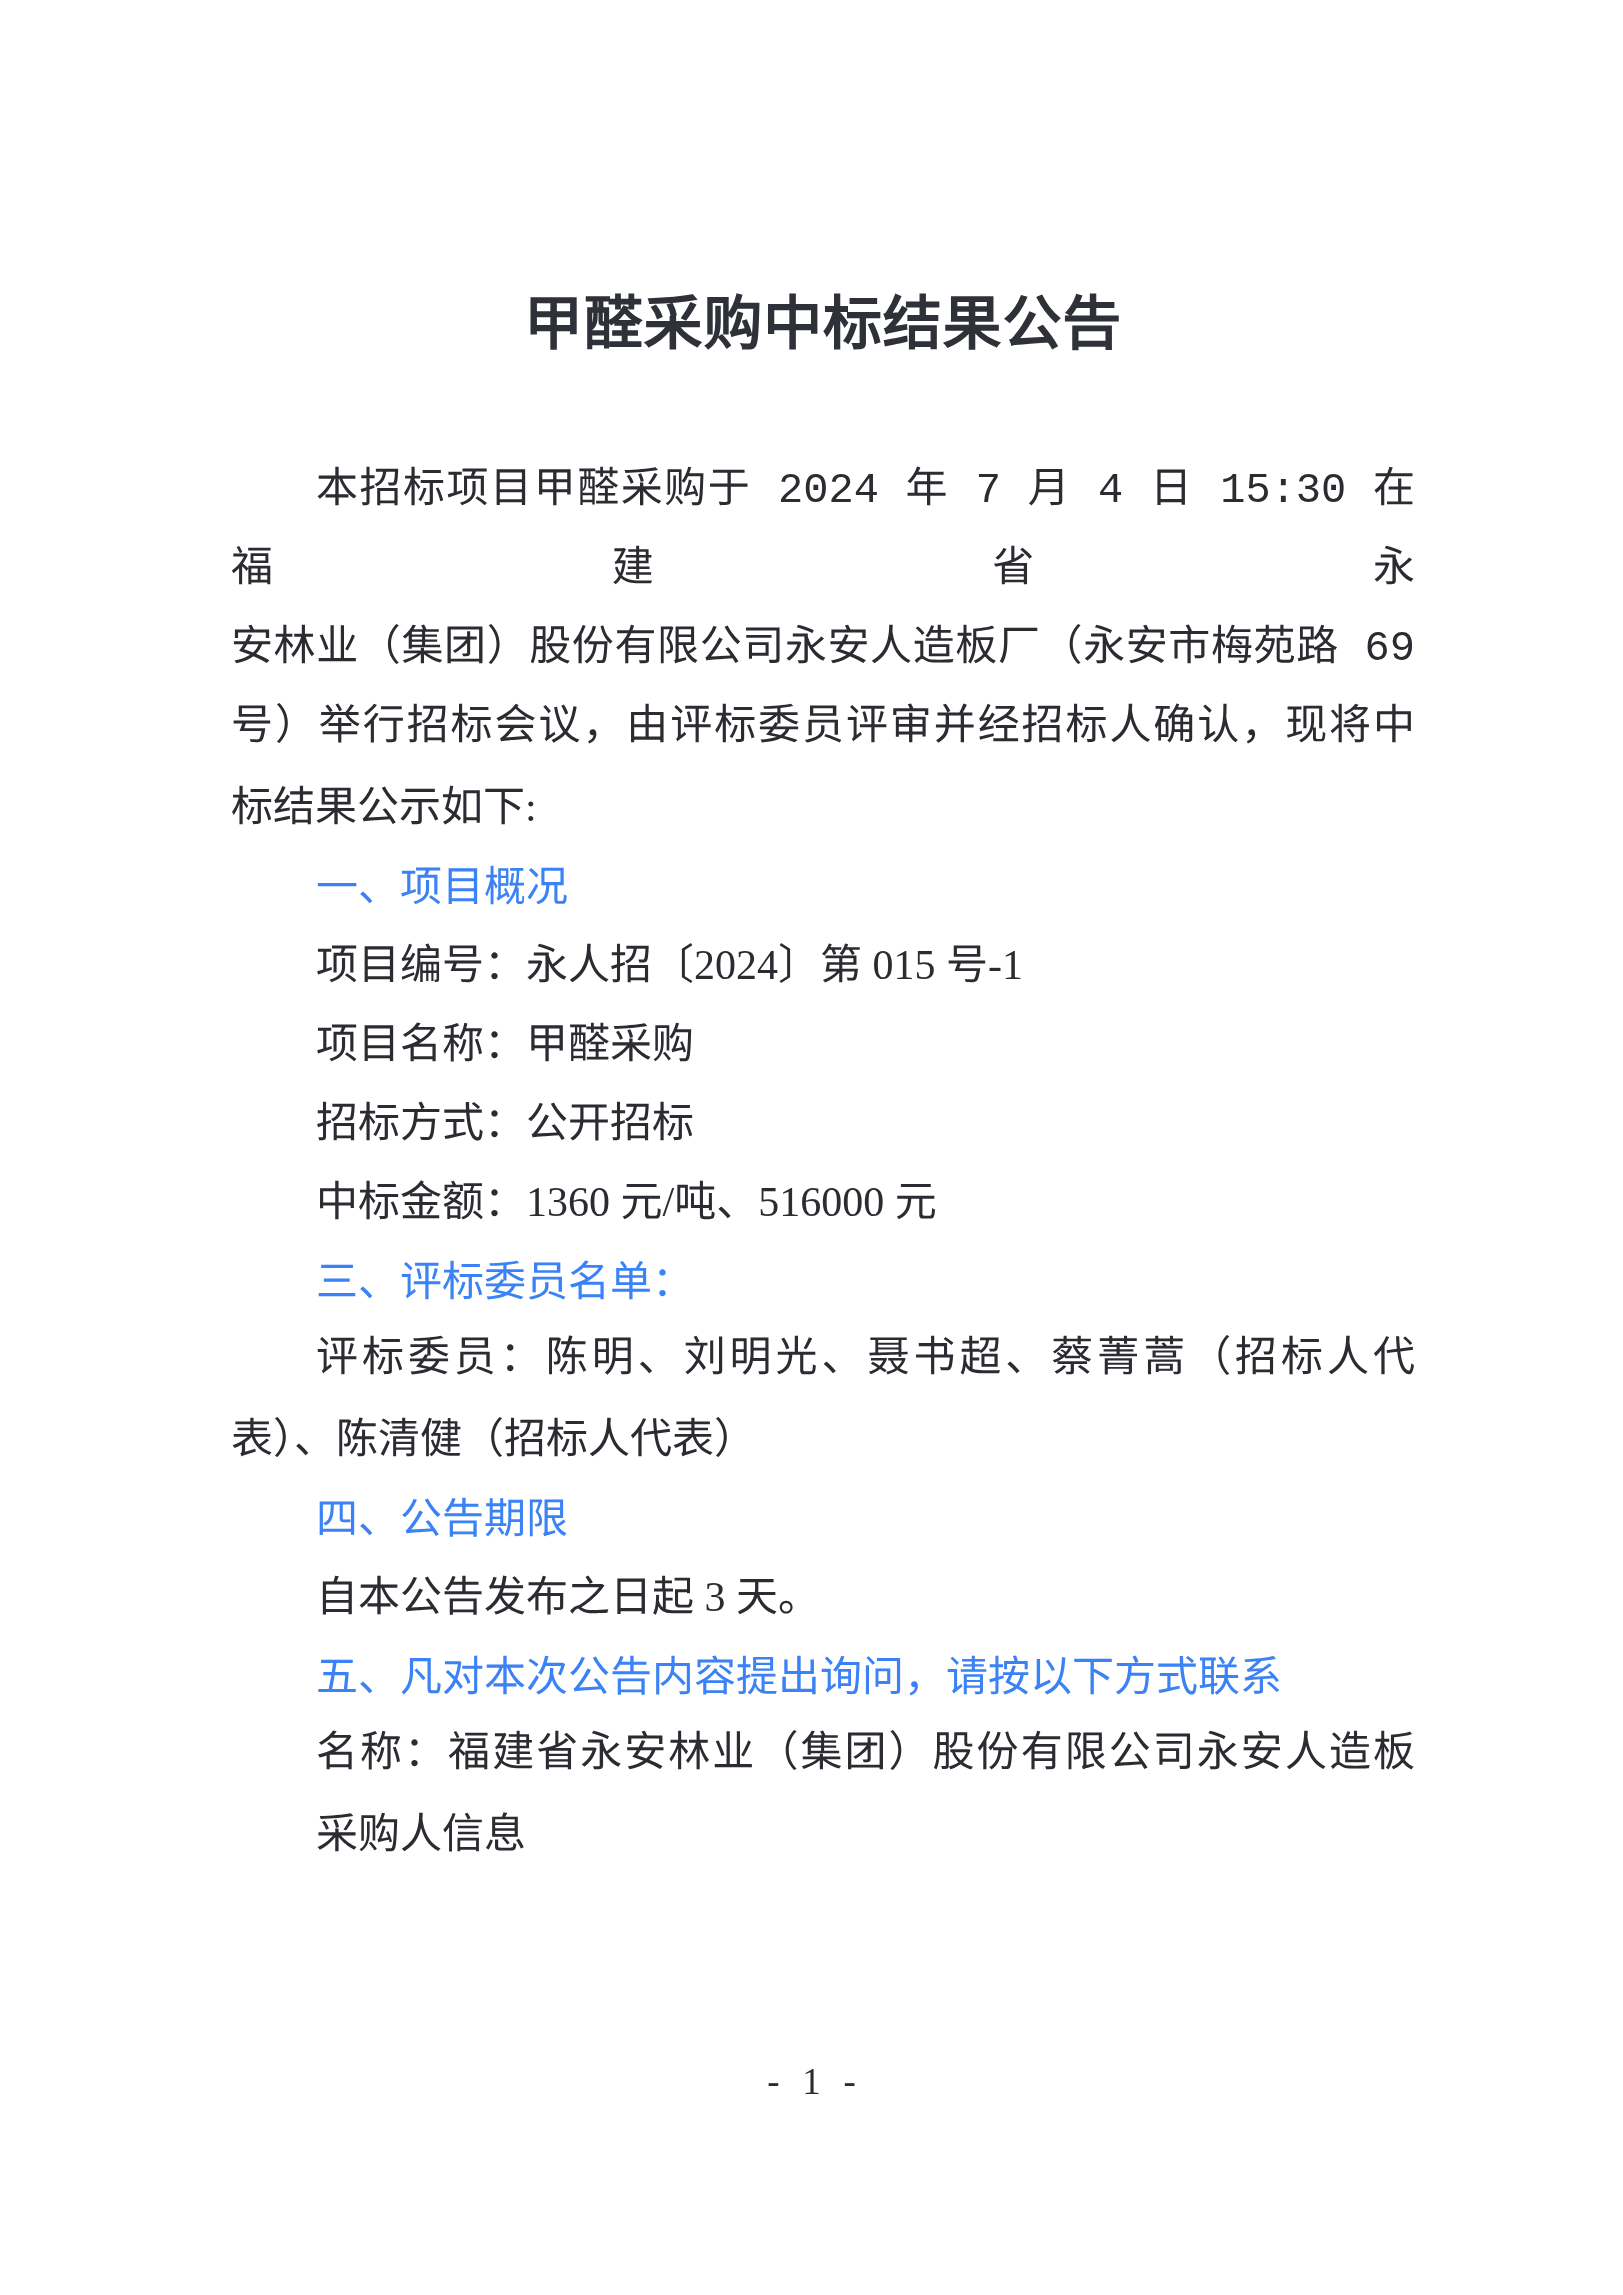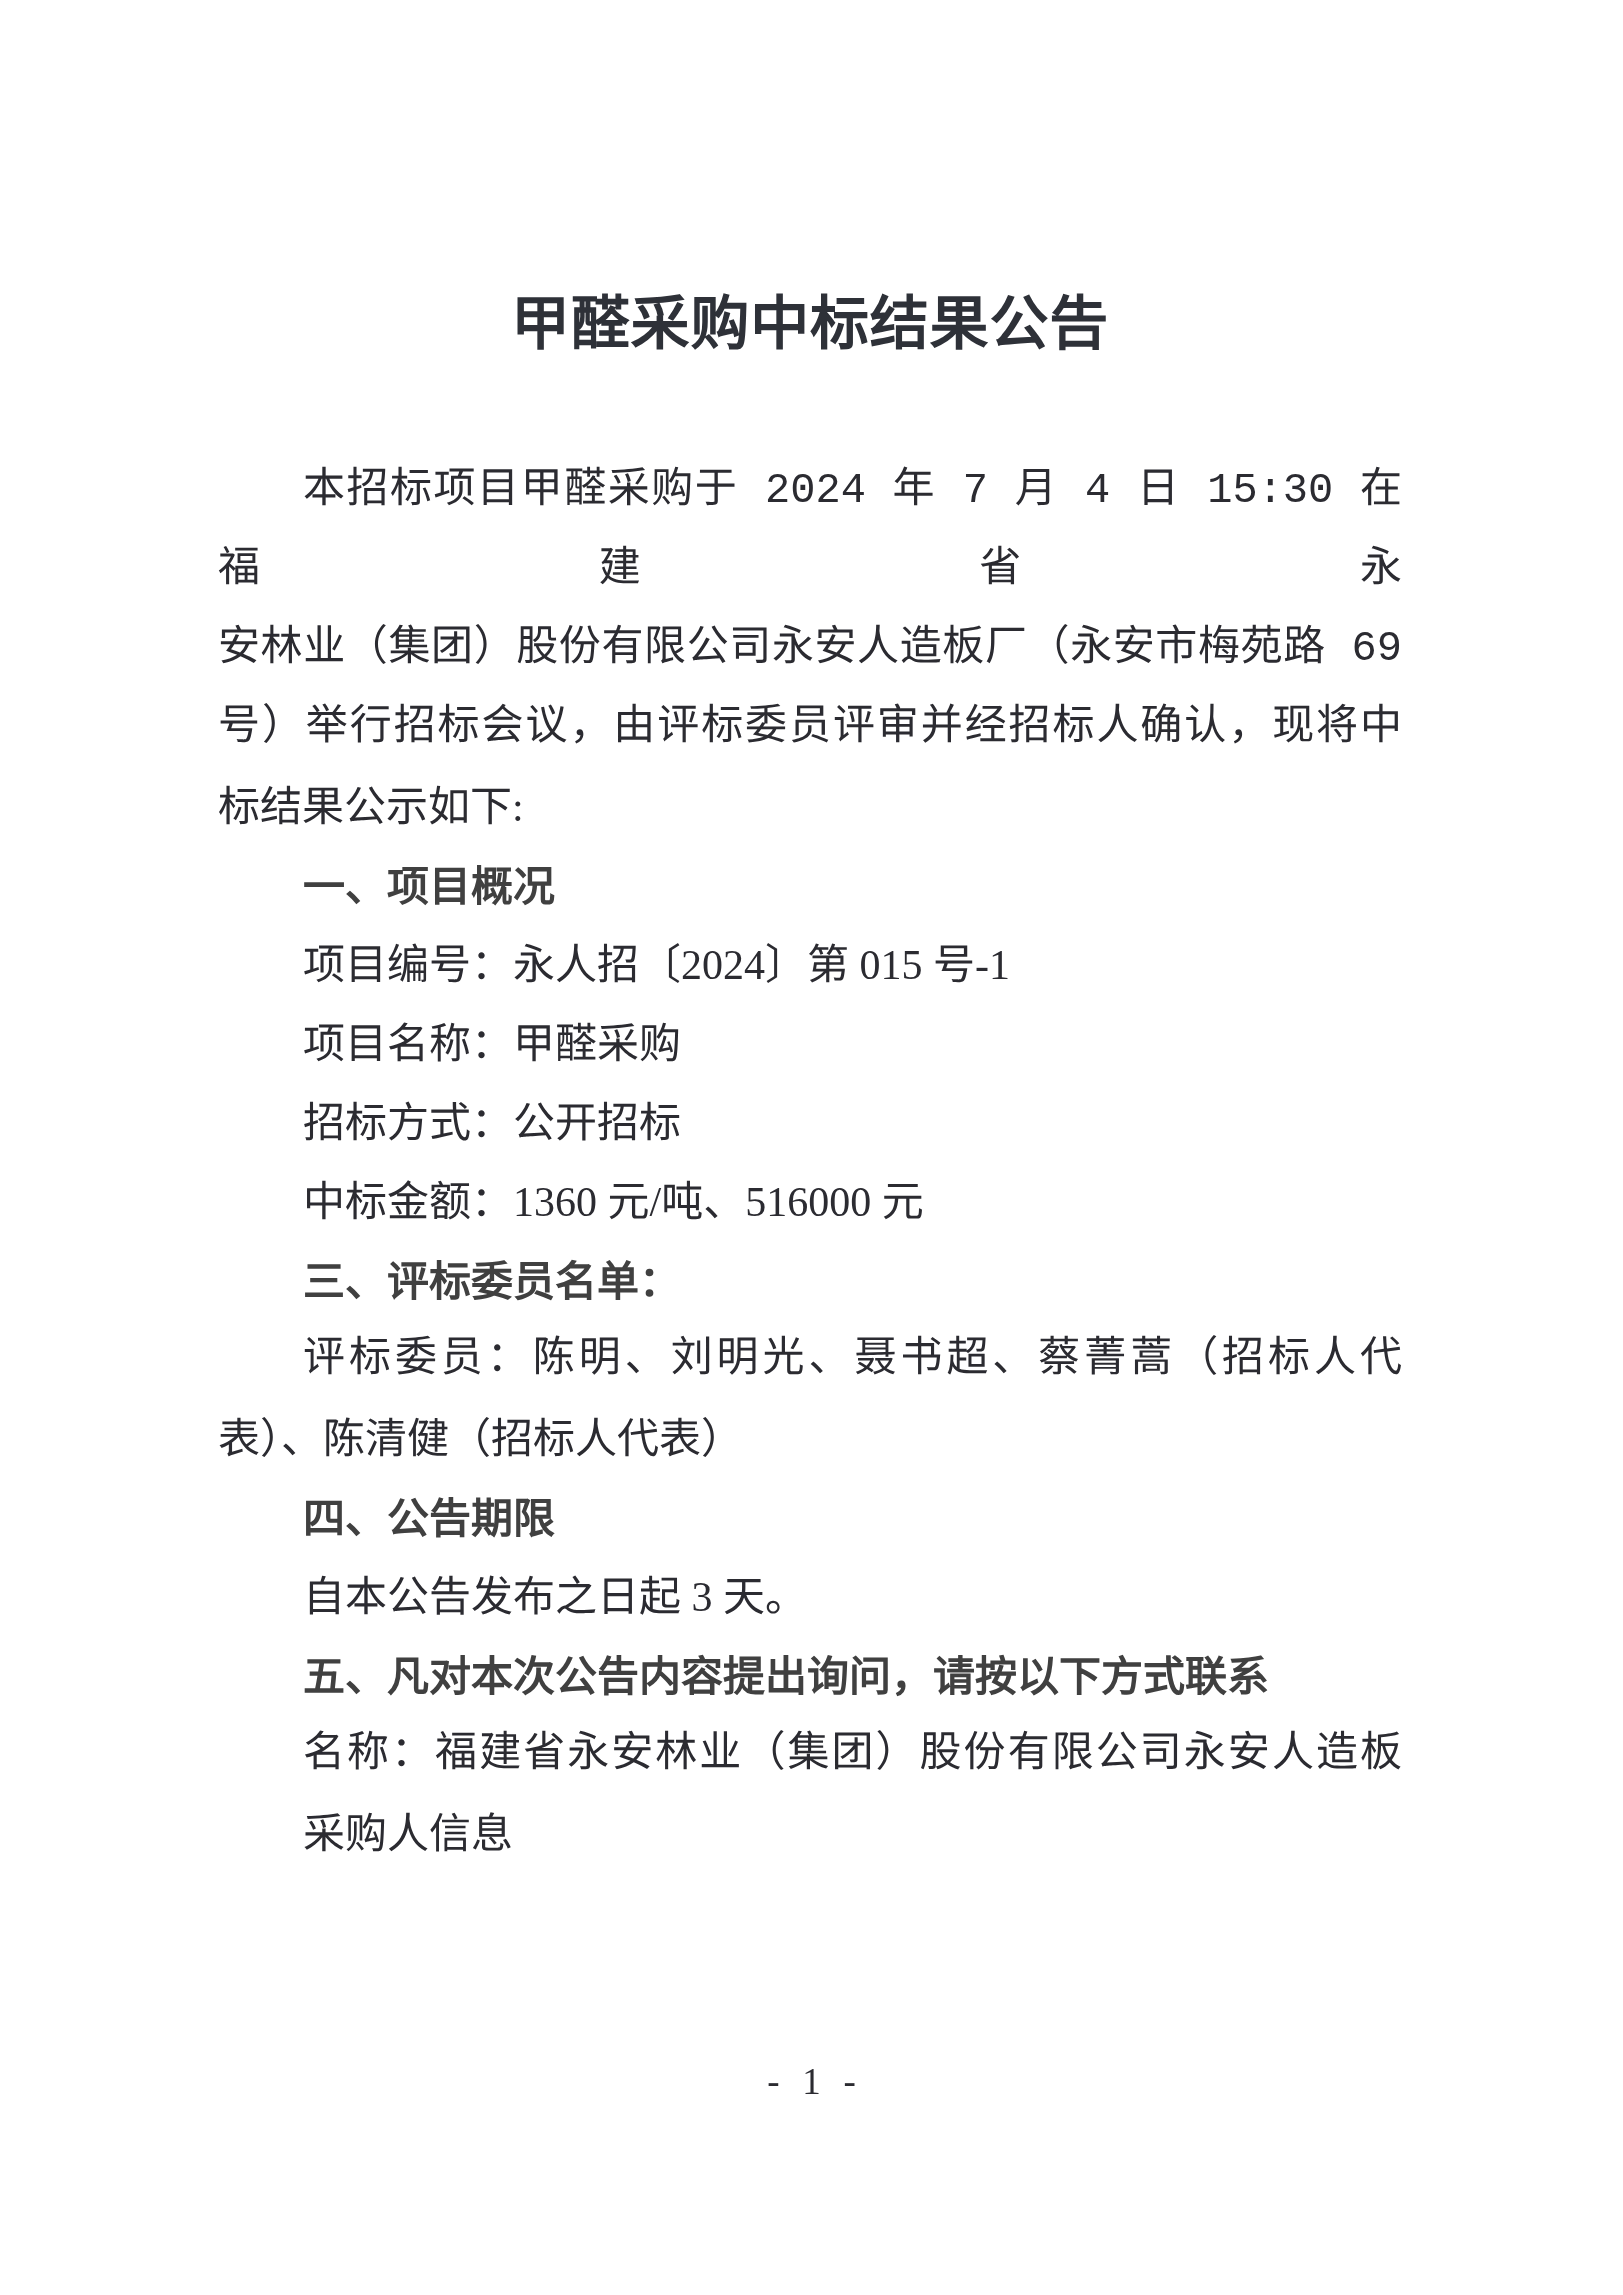--- a/index.html
+++ b/index.html
@@ -6,21 +6,21 @@
   .page{
     position:relative;
     width:1623px;height:2295px;
     background:#ffffff;
     overflow:hidden;
     font-family:"Liberation Serif","DejaVu Serif",serif;
     color:#2b2b31;
   }
   .doc{
     position:absolute;
-    left:218px;top:286px;
+    left:231px;top:286px;
     width:1184px;
   }
   .title{
     font-size:59px;
     line-height:76px;
     font-weight:bold;
     text-align:center;
     color:#2e3138;
     letter-spacing:0.8px;
     font-family:"Liberation Serif","DejaVu Serif",serif;
@@ -34,22 +34,22 @@
   .indent{text-indent:85px;}
   .stretch{
     white-space:normal;
     text-align:justify;
     text-align-last:justify;
     text-justify:inter-character;
     font-family:Liberation Mono, monospace;
   }
   .heading{
     font-family:"Liberation Sans","DejaVu Sans",sans-serif;
-    font-weight:bold;
-    color:#404040;
+    font-weight:normal;
+    color:#3b82f6;
   }
   .footer{
     position:absolute;
     left:0;top:2061px;
     width:1623px;
     text-align:center;
     font-size:37px;
     line-height:42px;
     word-spacing:13.5px;
     color:#2b2b31;

